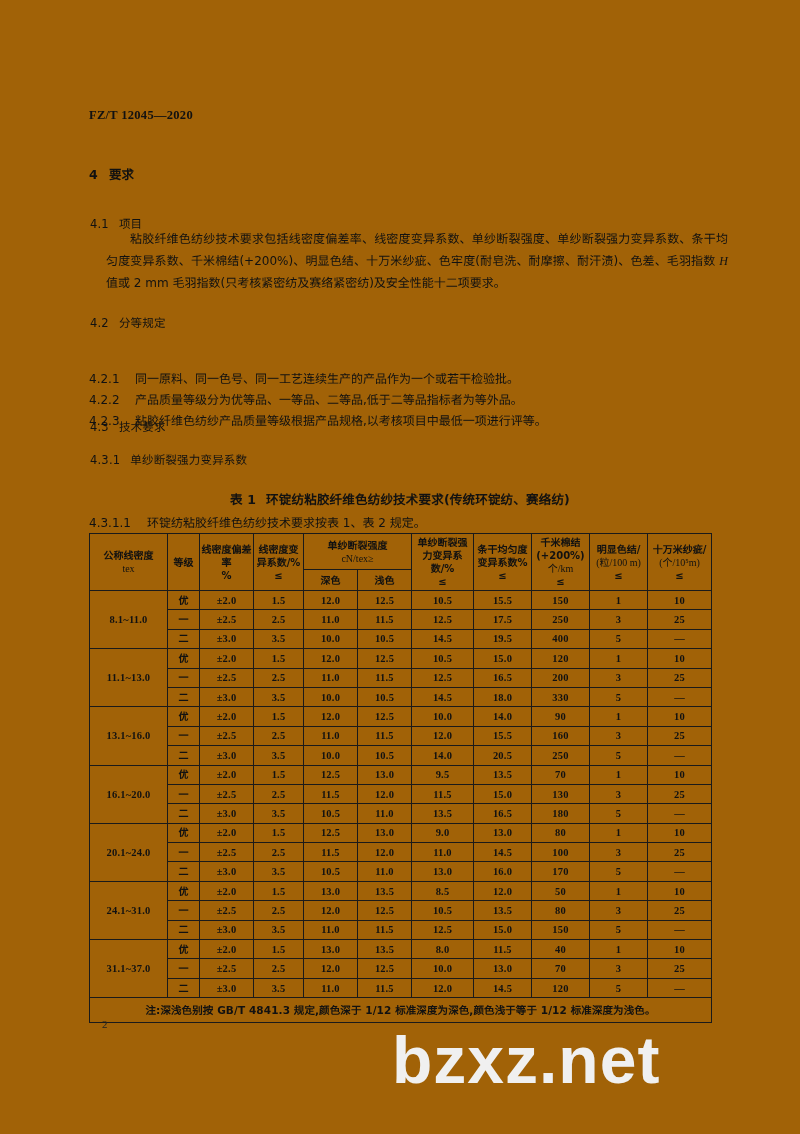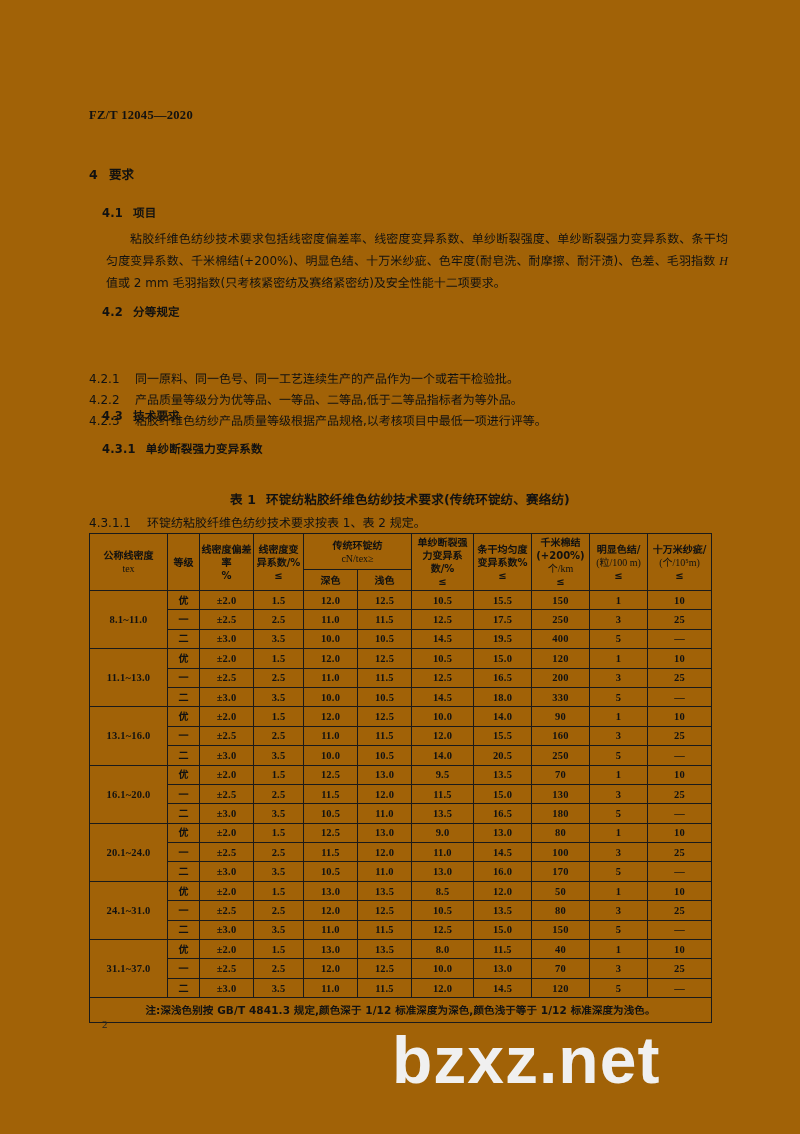--- a/index.html
+++ b/index.html
@@ -56,25 +56,26 @@
     left: 89px;
     font-size: 12.5px;
     font-weight: 700;
     letter-spacing: 0.2px;
     white-space: nowrap;
   }
   .clause-h1 .num { margin-right: 11px; }
 
   .clause-h2 {
     position: absolute;
-    left: 102px;
+    left: 90px;
     font-size: 11.5px;
-    font-weight: 700;
+    font-weight: 400;
     letter-spacing: 0.2px;
     white-space: nowrap;
+    margin-top: 11px;
   }
   .clause-h2 .num { margin-right: 10px; }
 
   .para {
     position: absolute;
     left: 89px;
     width: 622px;
     font-size: 12px;
     line-height: 22px;
     text-align: justify;
@@ -257,21 +258,21 @@
         <thead>
           <tr>
             <th rowspan="2">
               <span>公称线密度</span><br>
               <span class="u">tex</span>
             </th>
             <th rowspan="2">等级</th>
             <th rowspan="2">线密度偏差率<span class="le">%</span></th>
             <th rowspan="2">线密度变异系数/%<span class="le">≤</span></th>
             <th colspan="2">
-              <span>传统环锭纺</span><br>
+              <span>单纱断裂强度</span><br>
               <span class="u">cN/tex≥</span>
             </th>
             <th rowspan="2">单纱断裂强力变异系数/%<span class="le">≤</span></th>
             <th rowspan="2">条干均匀度变异系数%<span class="le">≤</span></th>
             <th rowspan="2">
               <span>千米棉结(+200%)</span><br>
               <span class="u">个/km</span>
             <span class="le">≤</span></th>
             <th rowspan="2">
               <span>明显色结/</span><br>

